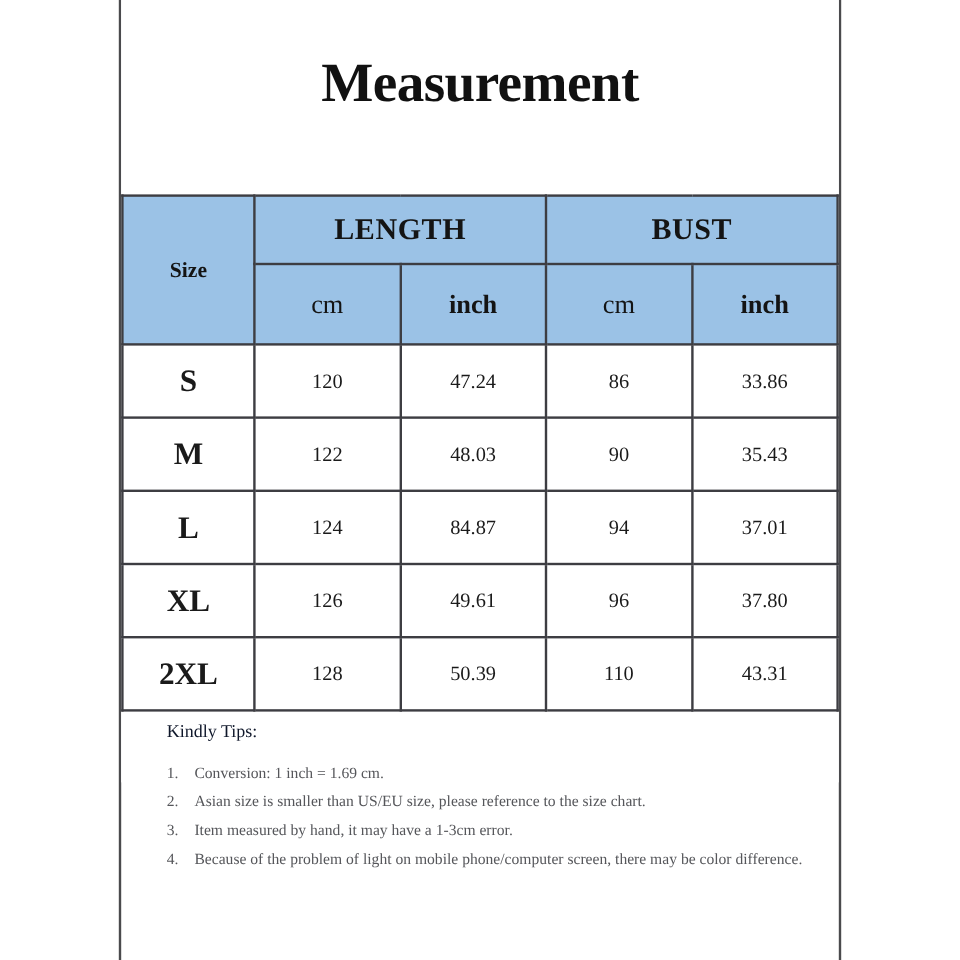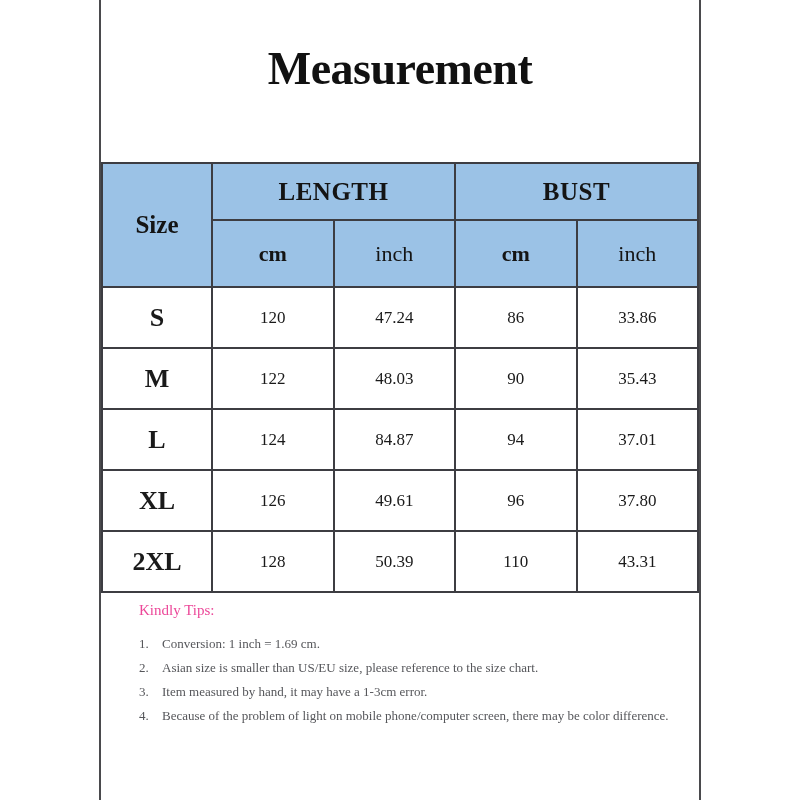--- a/index.html
+++ b/index.html
@@ -67,37 +67,37 @@
     border: 2px solid #3d3d42;
     text-align: center;
     vertical-align: middle;
     padding: 0;
   }
   table.size-table thead th {
     background: #9BC2E6;
     color: #141414;
   }
   .th-size {
-    font-size: 25px;
+    font-size: 18px;
     font-weight: bold;
     height: 120px;
     width: 108px;
   }
   .th-group {
     font-size: 25px;
     font-weight: bold;
     height: 55px;
     letter-spacing: 0.5px;
   }
   .th-unit {
     height: 65px;
     font-size: 22px;
   }
-  .th-unit.cm   { font-weight: bold; margin-left: 37px; }
-  .th-unit.inch { font-weight: normal; }
+  .th-unit.cm   { font-weight: normal; margin-left: 37px; }
+  .th-unit.inch { font-weight: bold; }
 
   table.size-table tbody td {
     height: 59px;
     background: #ffffff;
     font-size: 17px;
     font-weight: normal;
   }
   table.size-table tbody td.size-cell {
     font-weight: bold;
     font-size: 26px;
@@ -107,21 +107,21 @@
   .tips {
     position: absolute;
     left: 38px;
     top: 602px;
     width: 540px;
     color: #55565a;
   }
   .tips-title {
     font-size: 15px;
     margin-bottom: 14px;
-    color: #ec4899;
+    color: #0f172a;
   }
   .tips-list {
     margin: 0;
     padding: 0;
     list-style: none;
   }
   .tips-list li {
     position: relative;
     padding-left: 23px;
     font-size: 13px;

